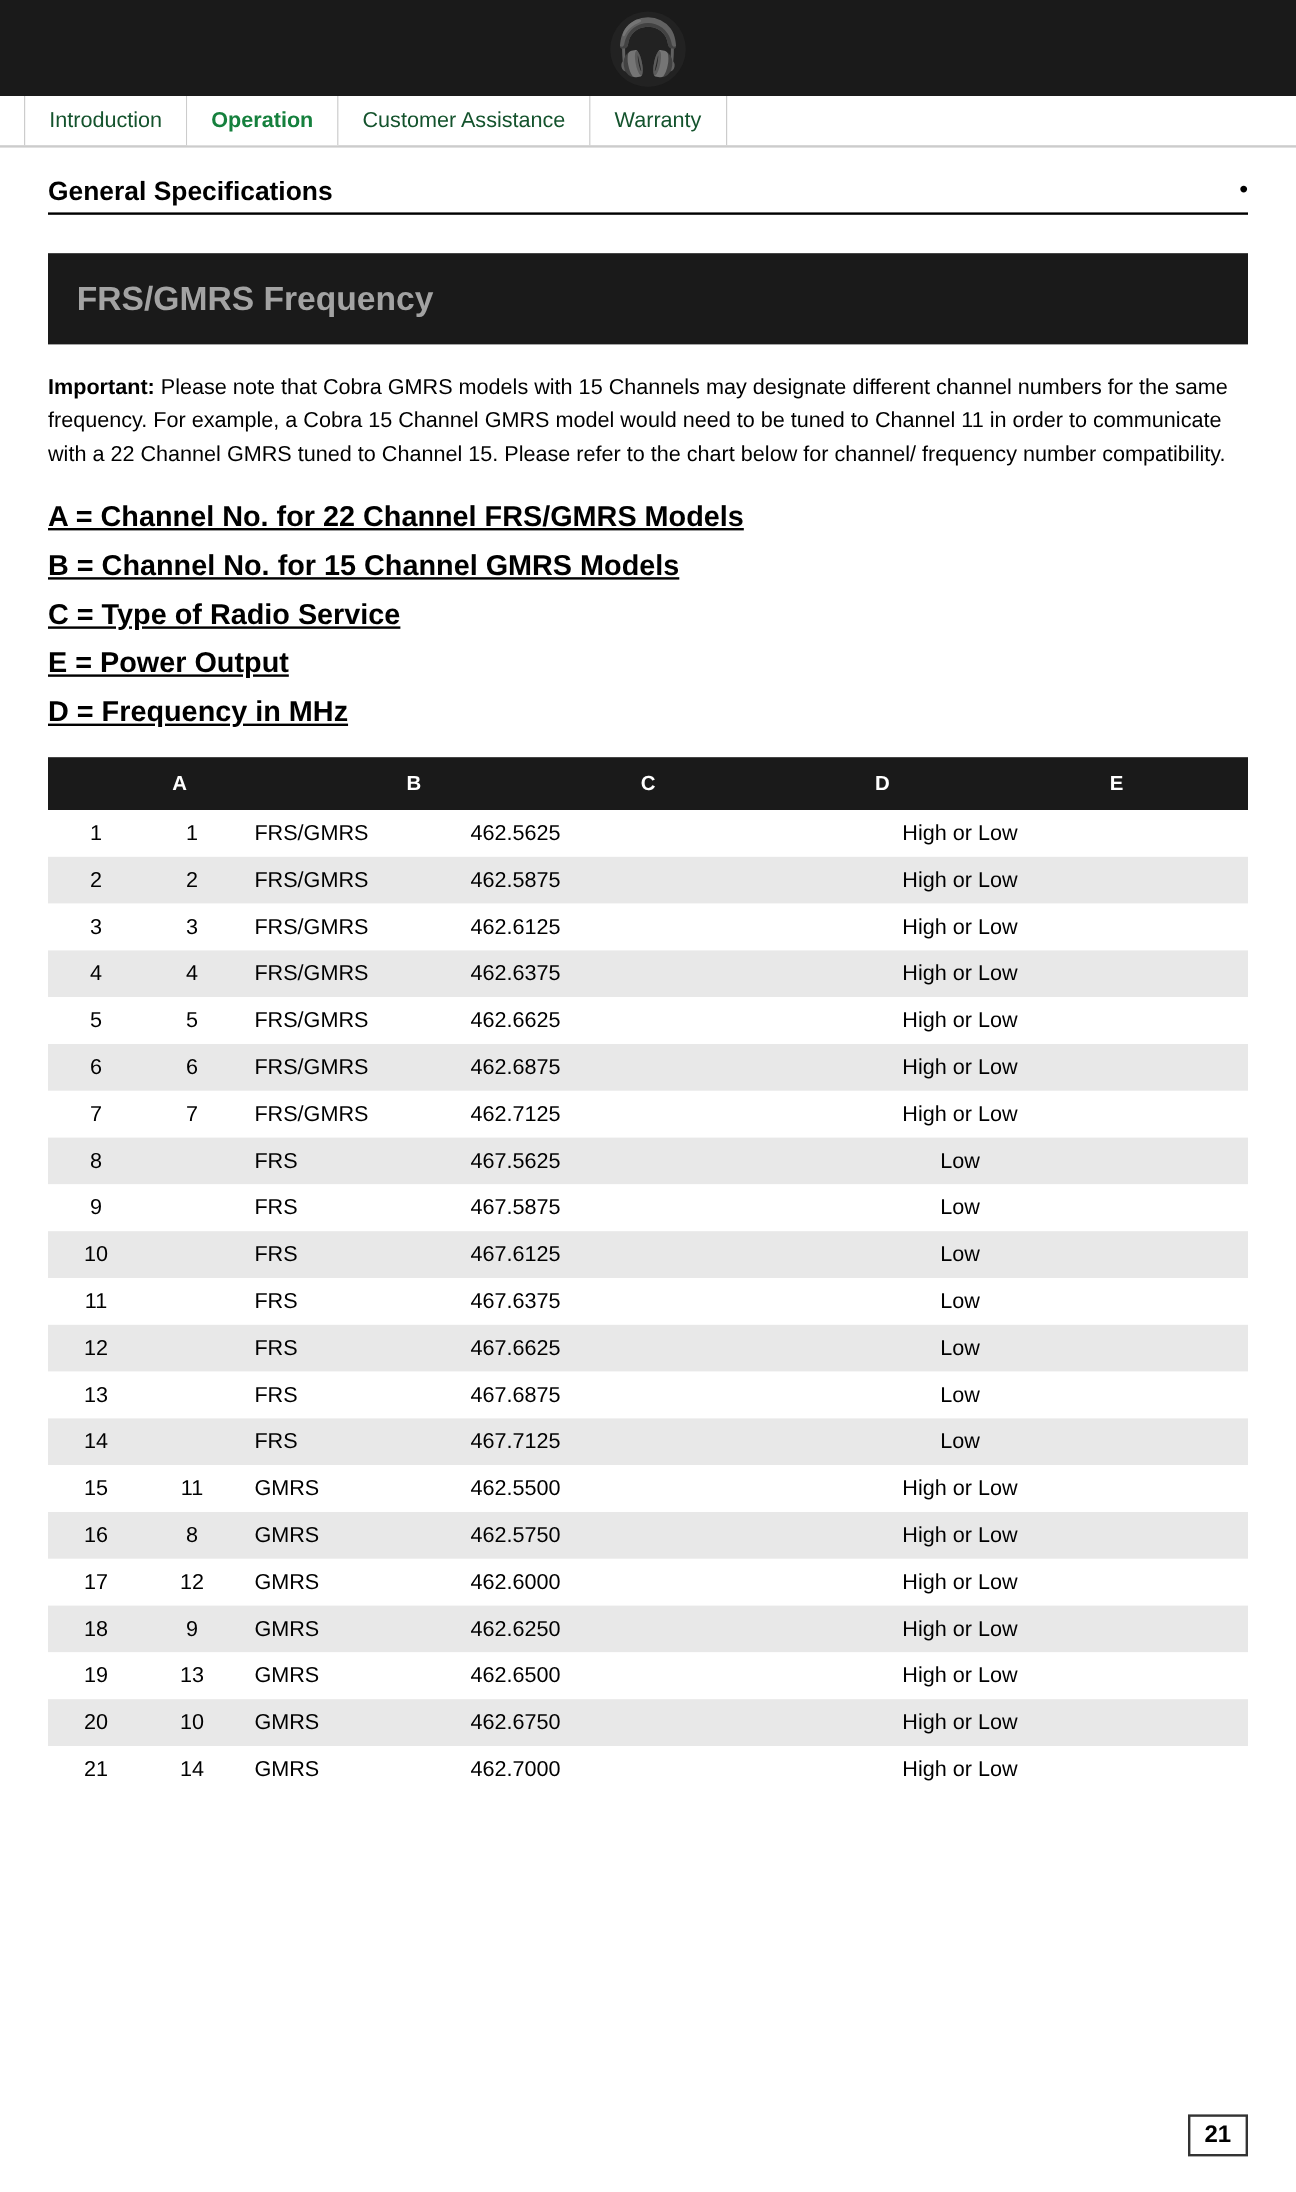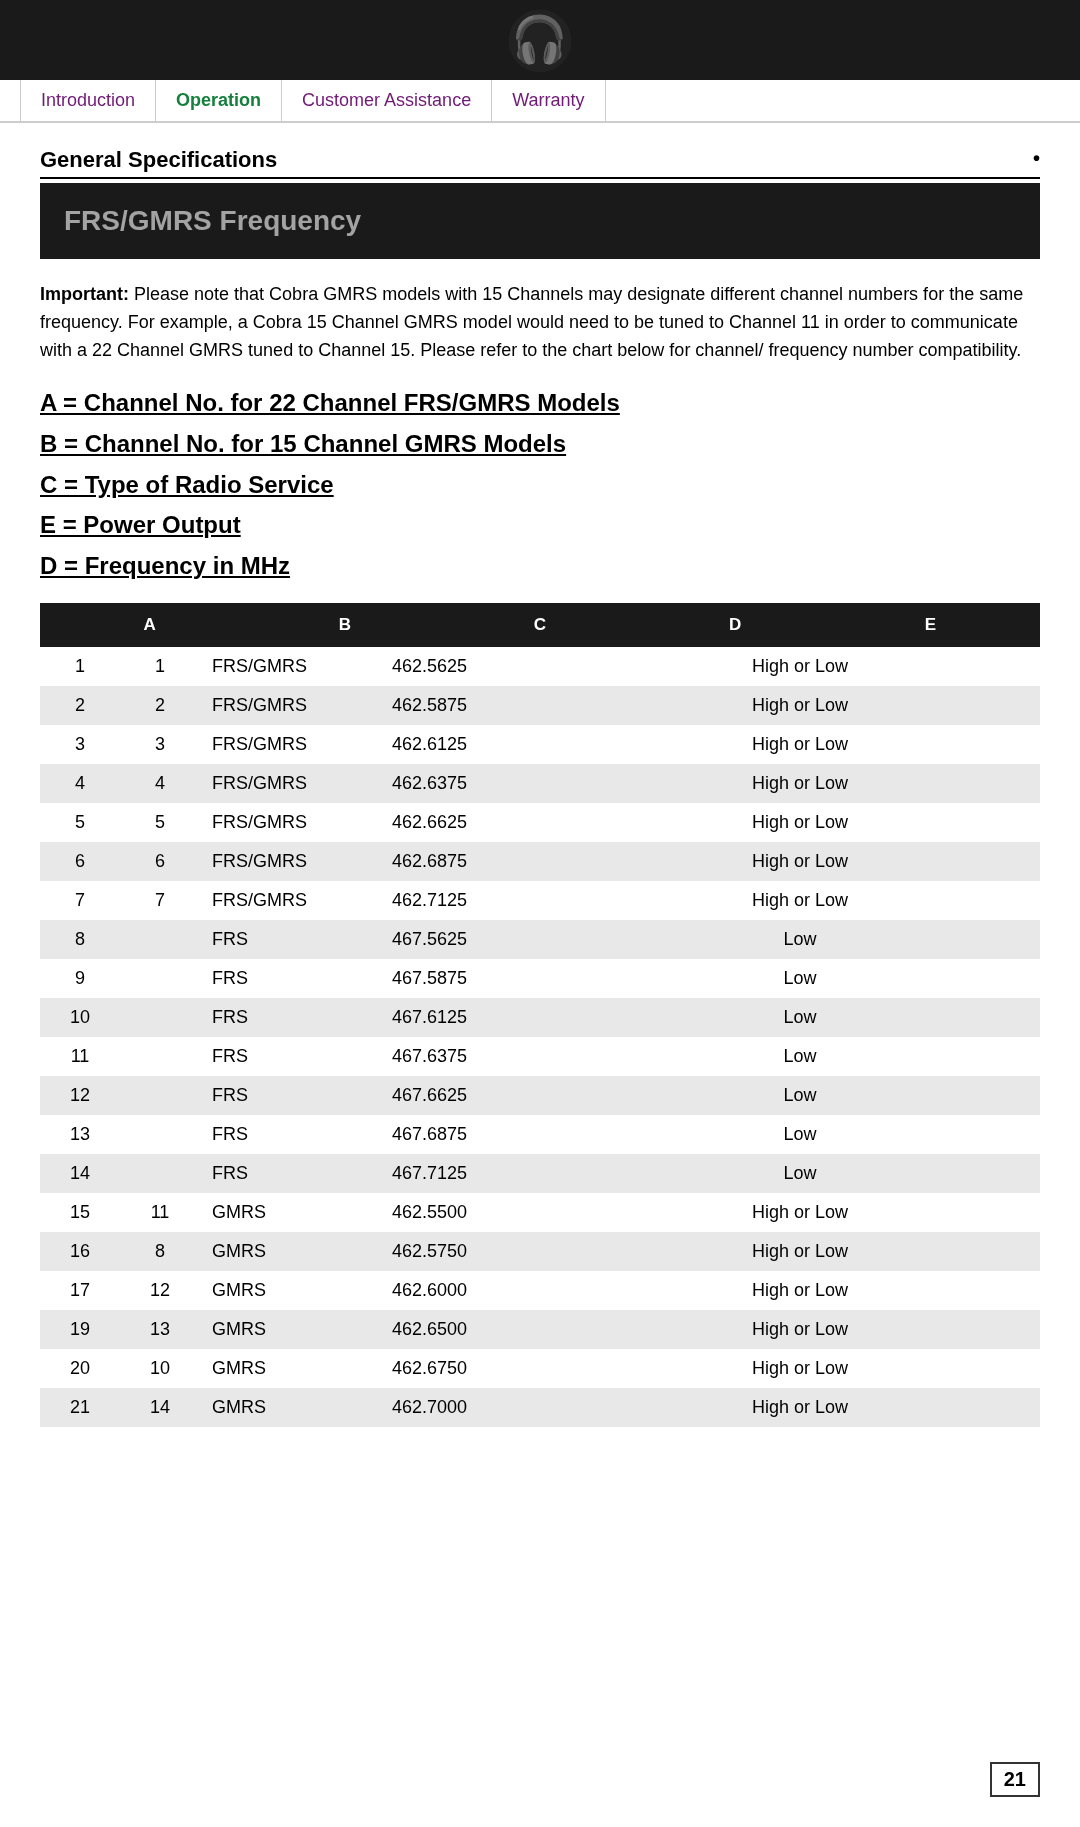--- a/index.html
+++ b/index.html
@@ -28,21 +28,21 @@
     
     .nav-tabs {
       display: flex;
       border-bottom: 2px solid #ccc;
       background: #fff;
       padding: 0 20px;
     }
     .nav-tab {
       padding: 10px 20px;
       font-size: 18px;
-      color: #701a75;
+      color: #14532d;
       cursor: pointer;
       border-right: 1px solid #ccc;
     }
     .nav-tab:first-child {
       border-left: 1px solid #ccc;
     }
     .nav-tab.active {
       font-weight: bold;
       color: #15803d;
       background: #fff;
@@ -51,21 +51,21 @@
     
     .main-content {
       padding: 24px 40px 40px 40px;
     }
 
     .section-title {
       font-size: 22px;
       font-weight: bold;
       border-bottom: 2px solid #000;
       padding-bottom: 4px;
-      margin-bottom: 4px;
+      margin-bottom: 32px;
       display: flex;
       justify-content: space-between;
       align-items: flex-start;
     }
     .section-title-dot {
       font-size: 20px;
     }
 
     
     .feature-box {
@@ -339,20 +339,27 @@
           <td>High or Low</td>
         </tr>
         <tr>
           <td>17</td>
           <td>12</td>
           <td>GMRS</td>
           <td>462.6000</td>
           <td>High or Low</td>
         </tr>
         <tr>
+          <td>18</td>
+          <td>9</td>
+          <td>GMRS</td>
+          <td>462.6250</td>
+          <td>High or Low</td>
+        </tr>
+        <tr>
           <td>19</td>
           <td>13</td>
           <td>GMRS</td>
           <td>462.6500</td>
           <td>High or Low</td>
         </tr>
         <tr>
           <td>20</td>
           <td>10</td>
           <td>GMRS</td>

